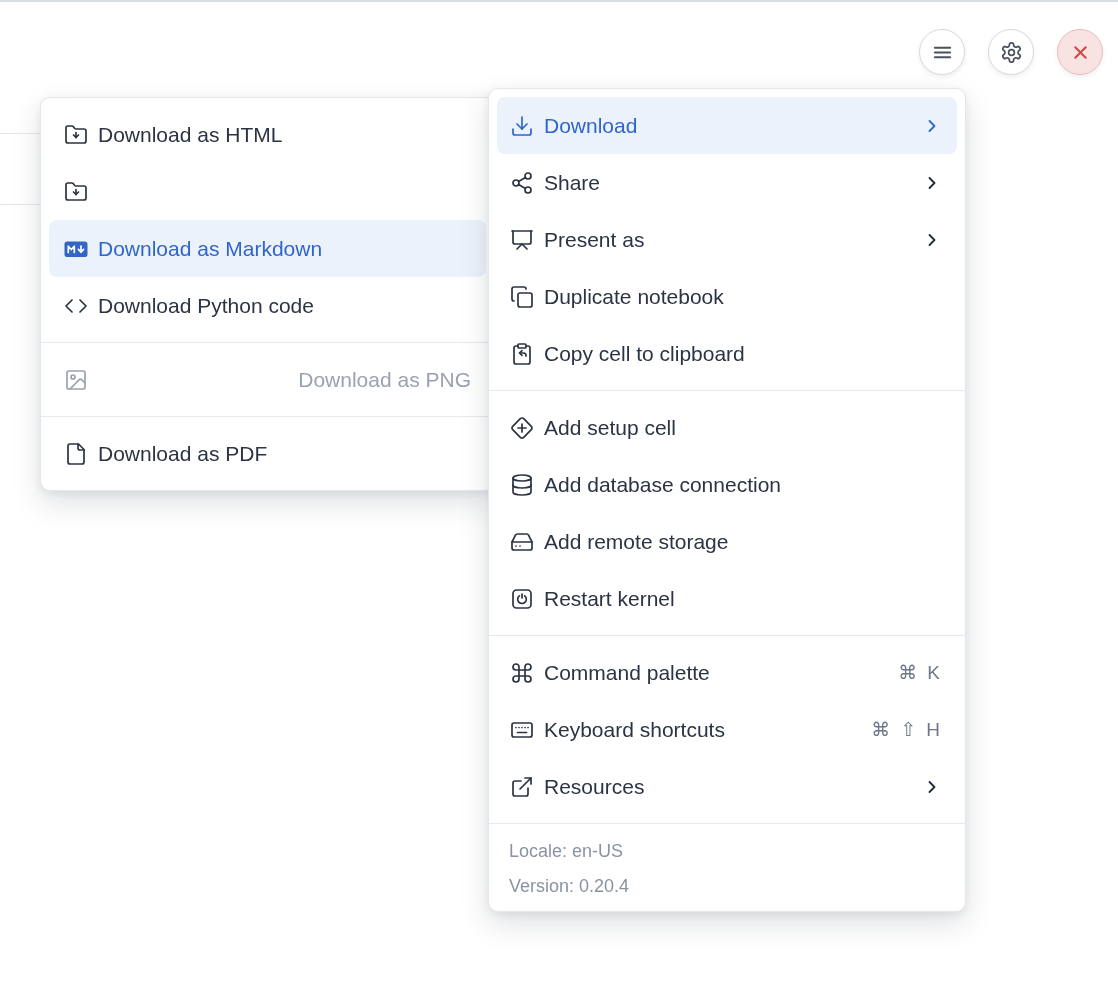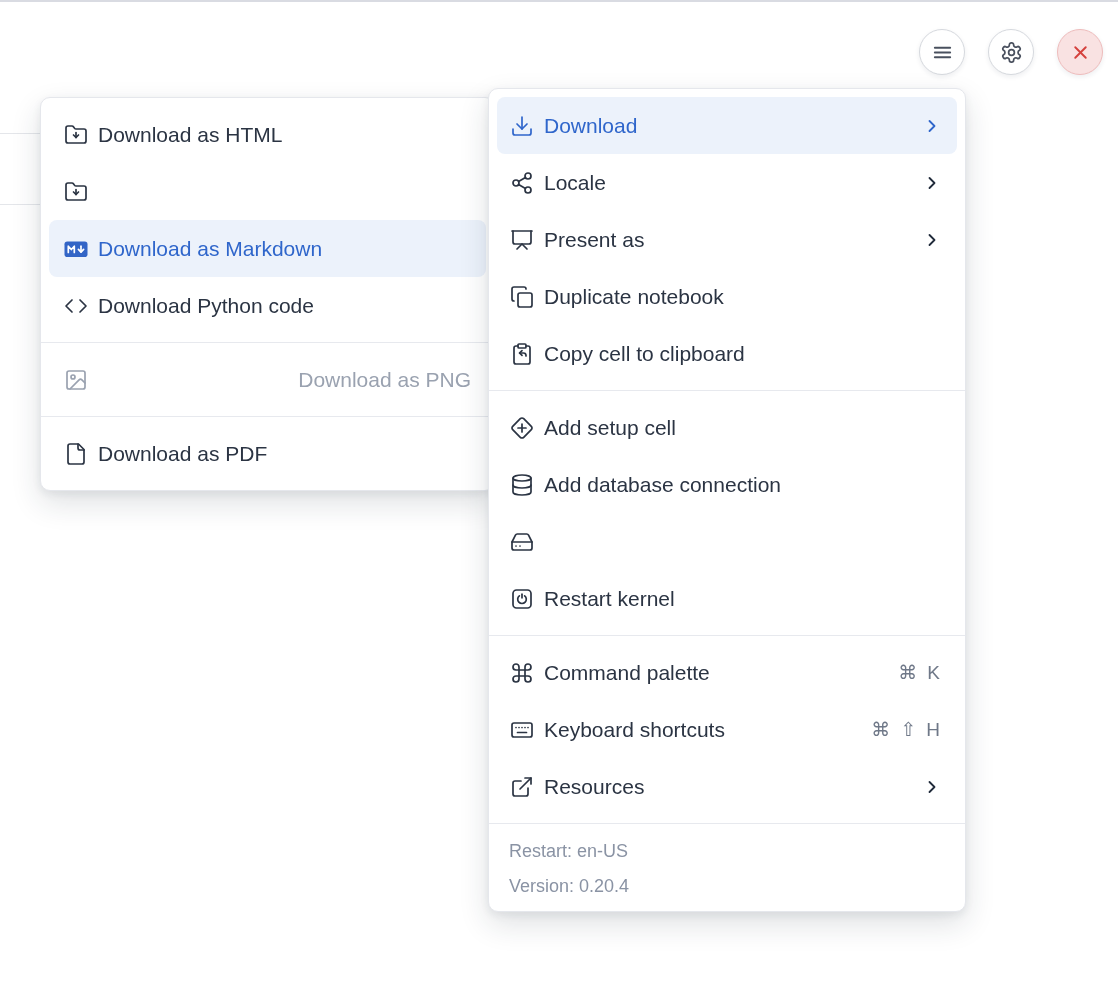--- a/index.html
+++ b/index.html
@@ -178,21 +178,21 @@
         <div class="menu-item">
           <span class="mi-icon">
             <svg viewBox="0 0 24 24" fill="none" stroke="currentColor" stroke-width="1.7" stroke-linecap="round" stroke-linejoin="round">
               <circle cx="18" cy="5" r="3"></circle>
               <circle cx="6" cy="12" r="3"></circle>
               <circle cx="18" cy="19" r="3"></circle>
               <line x1="8.59" y1="13.51" x2="15.42" y2="17.49"></line>
               <line x1="15.41" y1="6.51" x2="8.59" y2="10.49"></line>
             </svg>
           </span>
-          <span class="mi-label">Locale</span>
+          <span class="mi-label">Share</span>
           <span class="mi-chevron">
             <svg viewBox="0 0 24 24" fill="none" stroke="currentColor" stroke-width="2.2" stroke-linecap="round" stroke-linejoin="round">
               <path d="m9 18 6-6-6-6"></path>
             </svg>
           </span>
         </div>
         <div class="menu-item">
           <span class="mi-icon">
             <svg viewBox="0 0 24 24" fill="none" stroke="currentColor" stroke-width="1.7" stroke-linecap="round" stroke-linejoin="round">
               <path d="M2 3h20"></path>
@@ -250,20 +250,21 @@
         </div>
         <div class="menu-item">
           <span class="mi-icon">
             <svg viewBox="0 0 24 24" fill="none" stroke="currentColor" stroke-width="1.7" stroke-linecap="round" stroke-linejoin="round">
               <line x1="22" y1="12" x2="2" y2="12"></line>
               <path d="M5.45 5.11 2 12v6a2 2 0 0 0 2 2h16a2 2 0 0 0 2-2v-6l-3.45-6.89A2 2 0 0 0 16.76 4H7.24a2 2 0 0 0-1.79 1.11z"></path>
               <line x1="6" y1="16" x2="6.01" y2="16"></line>
               <line x1="10" y1="16" x2="10.01" y2="16"></line>
             </svg>
           </span>
+          <span class="mi-label">Add remote storage</span>
         </div>
         <div class="menu-item">
           <span class="mi-icon">
             <svg viewBox="0 0 24 24" fill="none" stroke="currentColor" stroke-width="1.7" stroke-linecap="round" stroke-linejoin="round">
               <rect x="3" y="3" width="18" height="18" rx="3.5"></rect>
               <path d="M12 7.2v3.6"></path>
               <path d="M9.35 8.8a4.3 4.3 0 1 0 5.3 0"></path>
             </svg>
           </span>
           <span class="mi-label">Restart kernel</span>
@@ -310,18 +311,18 @@
           </span>
           <span class="mi-label">Resources</span>
           <span class="mi-chevron">
             <svg viewBox="0 0 24 24" fill="none" stroke="currentColor" stroke-width="2.2" stroke-linecap="round" stroke-linejoin="round">
               <path d="m9 18 6-6-6-6"></path>
             </svg>
           </span>
         </div>
       </div>
     <div class="menu-footer">
-      <div>Restart: en-US</div>
+      <div>Locale: en-US</div>
       <div>Version: 0.20.4</div>
     </div>
   </div>
 
 </div>
 
 </body></html>

